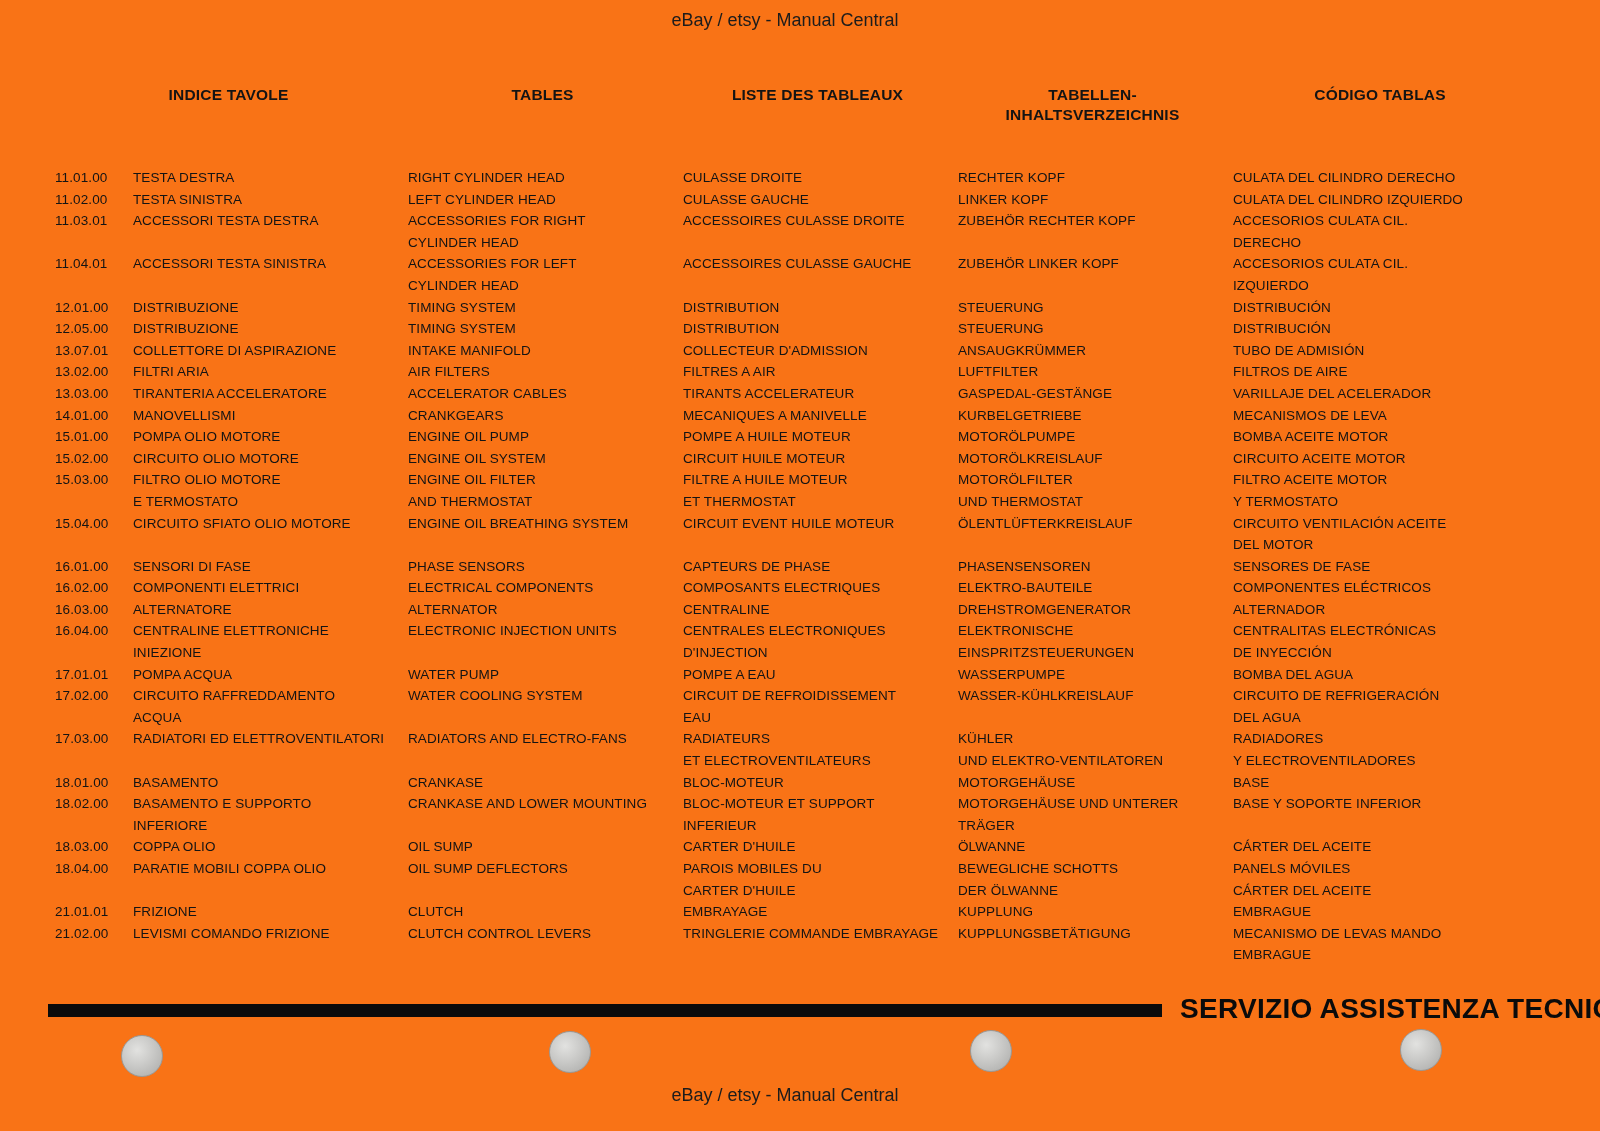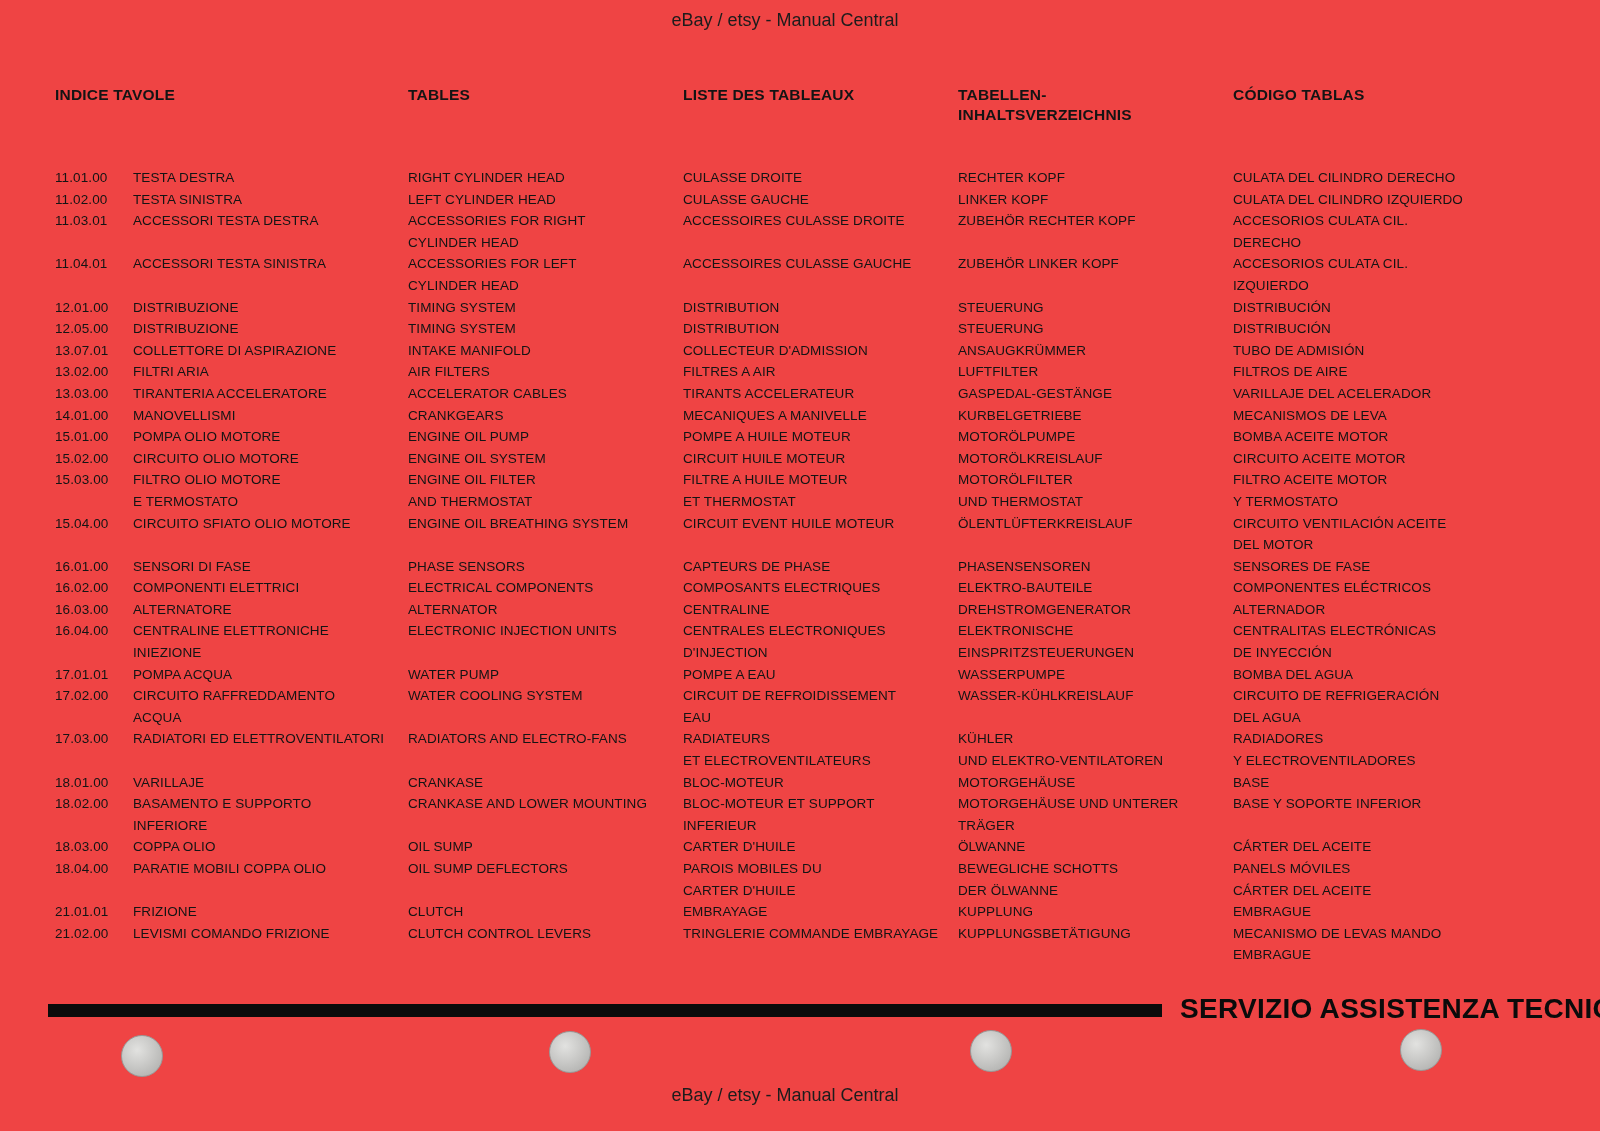--- a/index.html
+++ b/index.html
@@ -4,21 +4,21 @@
 <style>
   html, body {
     margin: 0;
     padding: 0;
     background: #ffffff;
   }
   .page {
     position: relative;
     width: 1600px;
     height: 1131px;
-    background: #ef4444;
+    background: #f97316;
     font-family: "Liberation Sans", sans-serif;
     color: #141414;
     overflow: hidden;
   }
   .top-label {
     position: absolute;
     top: 10px;
     left: 0;
     width: 1570px;
     text-align: center;
@@ -27,21 +27,21 @@
   }
   table.toc {
     position: absolute;
     left: 55px;
     top: 85px;
     width: 1478px;
     border-collapse: collapse;
     table-layout: fixed;
   }
   table.toc th {
-    text-align: left;
+    text-align: center;
     vertical-align: top;
     font-size: 15.5px;
     font-weight: bold;
     letter-spacing: 0.2px;
     padding: 0 6px 42px 0;
     white-space: pre-line;
     line-height: 20px;
   }
   table.toc td {
     vertical-align: top;
@@ -302,21 +302,21 @@
           <td>RADIATORS AND ELECTRO-FANS</td>
           <td>RADIATEURS
 ET ELECTROVENTILATEURS</td>
           <td>KÜHLER
 UND ELEKTRO-VENTILATOREN</td>
           <td>RADIADORES
 Y ELECTROVENTILADORES</td>
         </tr>
         <tr>
           <td>18.01.00</td>
-          <td>VARILLAJE</td>
+          <td>BASAMENTO</td>
           <td>CRANKASE</td>
           <td>BLOC-MOTEUR</td>
           <td>MOTORGEHÄUSE</td>
           <td>BASE</td>
         </tr>
         <tr>
           <td>18.02.00</td>
           <td>BASAMENTO E SUPPORTO
 INFERIORE</td>
           <td>CRANKASE AND LOWER MOUNTING</td>

